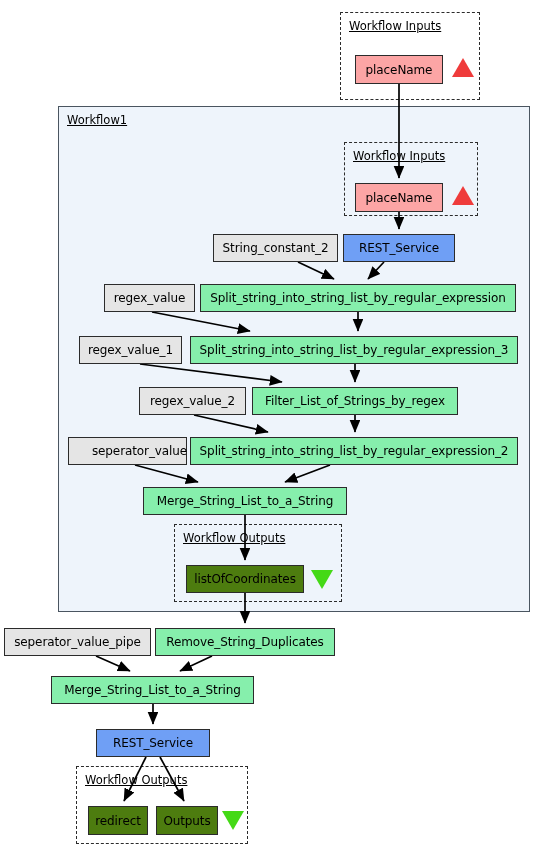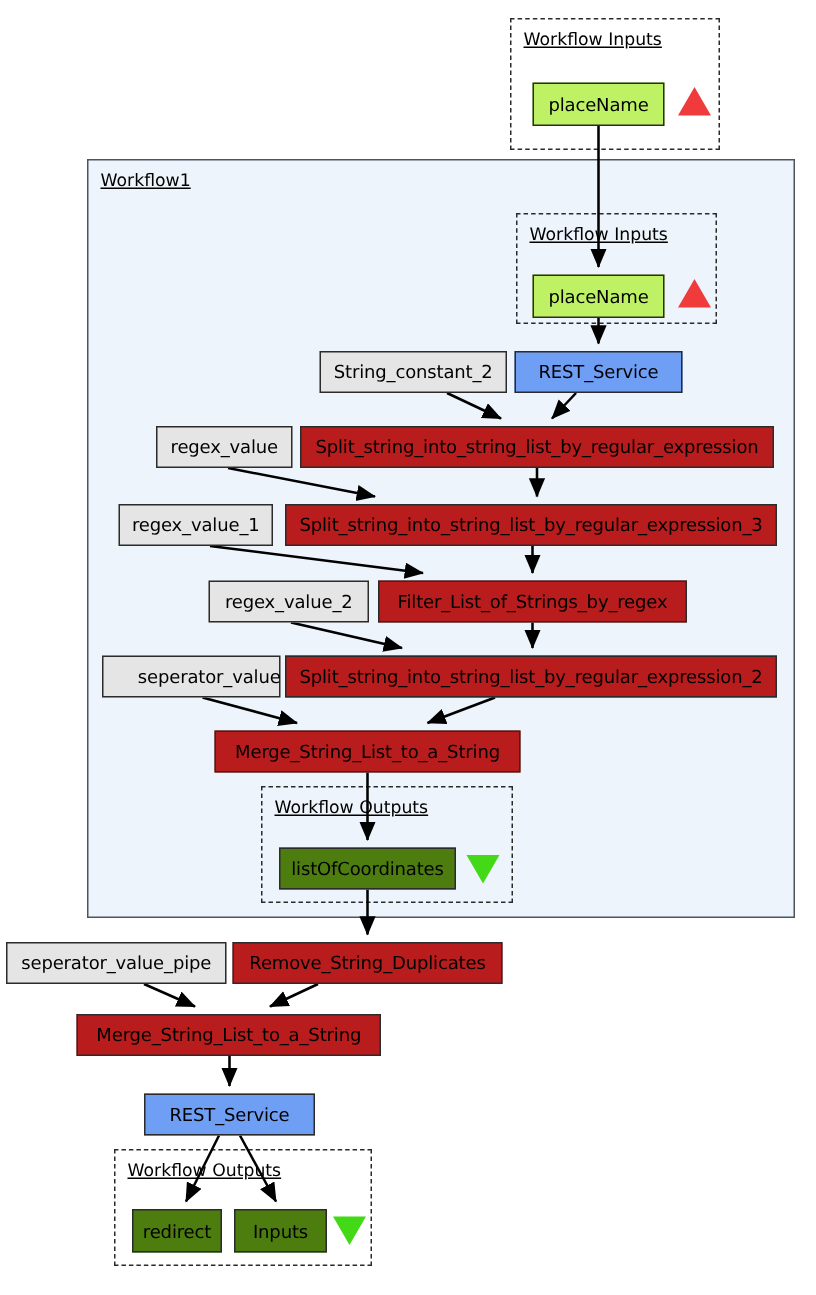--- a/index.html
+++ b/index.html
@@ -33,22 +33,22 @@
     border: 1.4px solid #2b2b2b;
     display: flex;
     align-items: center;
     justify-content: center;
     font-size: 12px;
     color: #000;
     white-space: nowrap;
     line-height: 1;
     letter-spacing: -0.1px;
   }
-  .node.proc   { background: #b91c1c; }
-  .node.input  { background: #bef264; text-align: right; }
+  .node.proc   { background: #86efac; }
+  .node.input  { background: #fca5a5; text-align: right; }
   .node.const  { background: #e5e5e5; }
   .node.rest   { background: #6f9ff5; }
   .node.outval { background: #4d7c0f; }
 
   .cluster {
     position: absolute;
     box-sizing: border-box;
   }
   .cluster.solid {
     border: 1.4px solid #4a5560;
@@ -180,21 +180,21 @@
       <div class="node proc" style="left: 51px; top: 676px; width: 203px; height: 28px;">
         <span>Merge_String_List_to_a_String</span>
       </div>
       <div class="node rest" style="left: 96px; top: 729px; width: 114px; height: 28px;">
         <span>REST_Service</span>
       </div>
       <div class="node outval" style="left: 88px; top: 806px; width: 60px; height: 29px;">
         <span>redirect</span>
       </div>
       <div class="node outval" style="left: 156px; top: 806px; width: 62px; height: 29px;">
-        <span>Inputs</span>
+        <span>Outputs</span>
       </div>
     </div>
 
   <div id="markers-layer">
       <div class="tri-wrap" style="left: 452px; top: 58px;">
         <div class="tri up" style="border-bottom-color: rgb(239, 59, 59);"></div>
       </div>
       <div class="tri-wrap" style="left: 452px; top: 186px;">
         <div class="tri up" style="border-bottom-color: rgb(239, 59, 59);"></div>
       </div>

